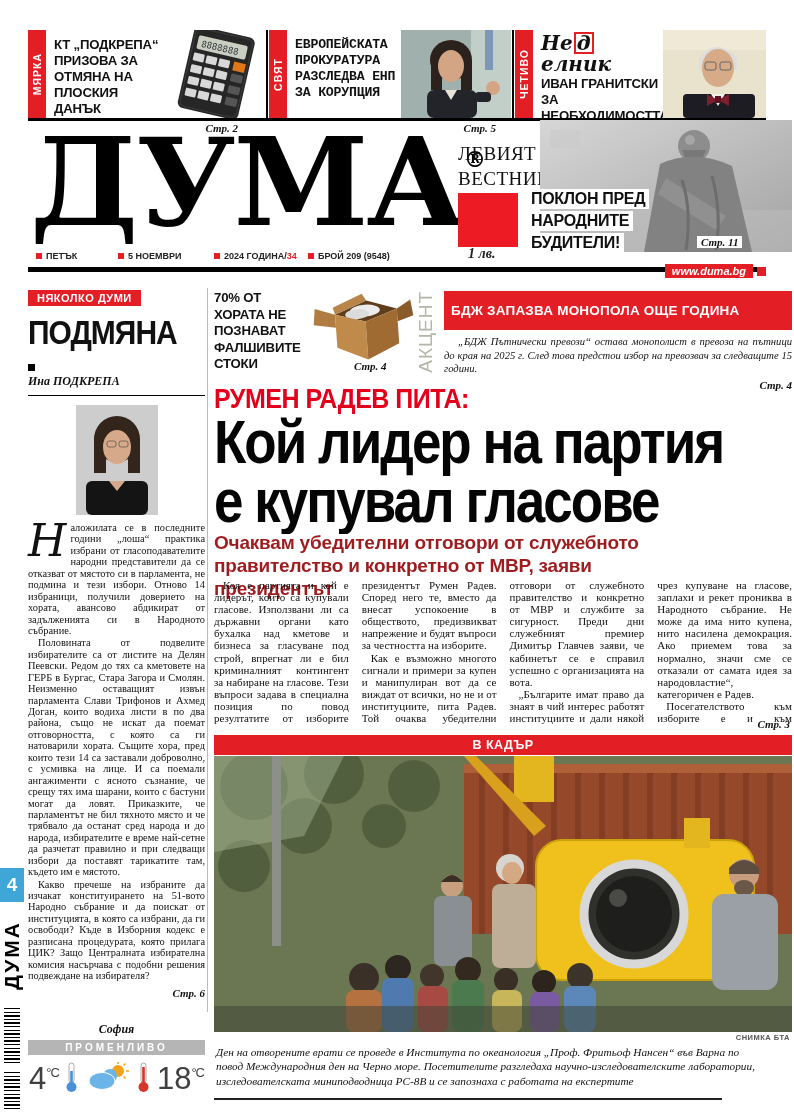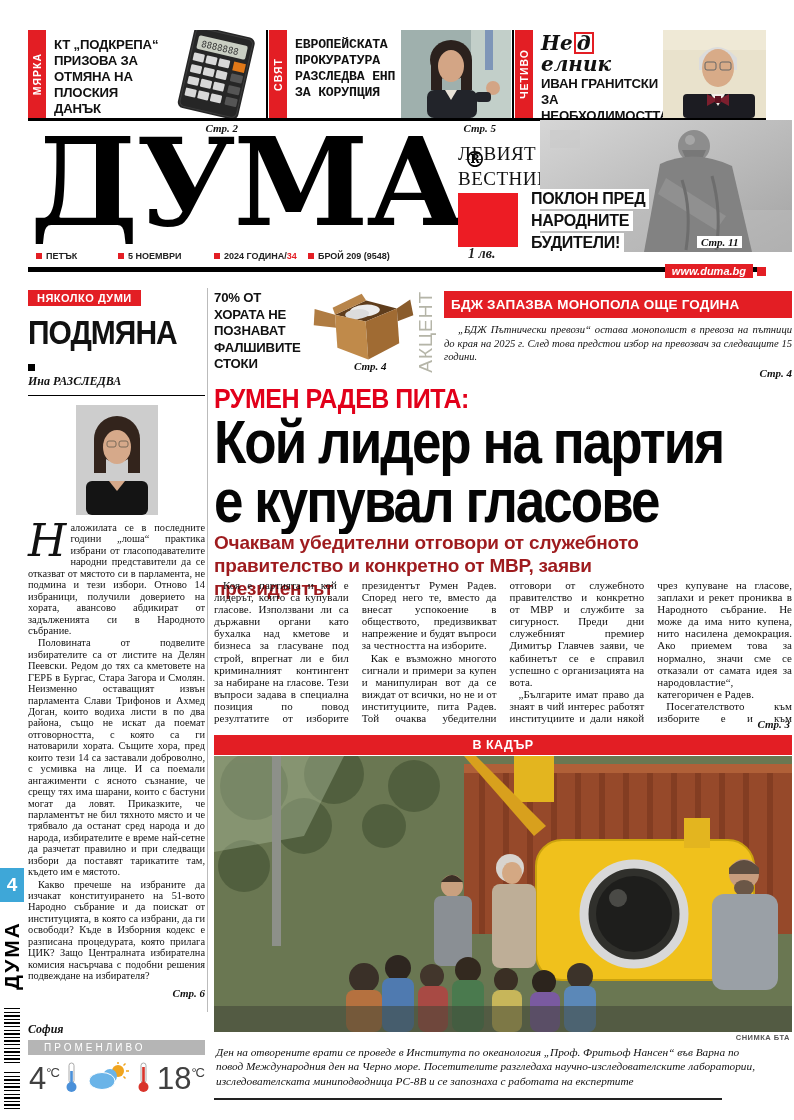--- a/index.html
+++ b/index.html
@@ -66,37 +66,37 @@
   .op-author{font-family:"Liberation Serif",serif;font-style:italic;font-weight:700;font-size:12px;margin-top:3px;}
   .op-rule{height:1px;background:#000;margin-top:6px;}
   .op-photo{width:82px;height:110px;margin:9px auto 7px;display:block;}
   .op-text{font-family:"Liberation Serif",serif;font-size:10.4px;line-height:1.1;text-align:justify;}
   .op-text p{margin:0 0 1px 0;text-indent:10px;}
   .op-text p:first-child{text-indent:0;}
   .op-text p:first-child::first-letter{float:left;font-size:44px;line-height:34px;font-style:italic;font-family:"DejaVu Serif",serif;padding:2px 4px 0 0;}
   .op-ref{text-align:right;margin-top:5px;}
 
   
-  .weather{left:28px;top:1022px;width:177px;text-align:left;}
+  .weather{left:28px;top:1022px;width:177px;text-align:center;}
   .wcity{font-family:"Liberation Serif",serif;font-style:italic;font-weight:700;font-size:12px;}
-  .wbar{background:#b5b5b5;color:#fff;font-weight:400;font-size:10px;letter-spacing:3px;padding:2px 16px;margin-top:3px;}
+  .wbar{background:#b5b5b5;color:#fff;font-weight:700;font-size:10px;letter-spacing:3px;padding:2px 16px;margin-top:3px;}
   .wrow{display:flex;align-items:center;justify-content:space-between;margin-top:6px;padding:0 1px;}
   .wtemp{font-size:31px;font-weight:400;color:#404040;white-space:nowrap;}
   .wtemp sup{font-size:13px;font-weight:400;vertical-align:12px;letter-spacing:-1px;}
 
   
   .main{left:214px;top:288px;width:578px;height:824px;}
   .fake{left:0;top:2px;width:200px;height:88px;}
   .fake-title{width:98px;font-weight:800;font-size:13.2px;line-height:1.25;letter-spacing:-0.2px;}
   .fake-img{position:absolute;left:92px;top:-4px;}
   .fake-ref{position:absolute;left:140px;top:70px;}
   .accent-label{left:198px;top:0;width:28px;height:88px;display:flex;align-items:center;justify-content:center;}
   .accent-label span{writing-mode:vertical-rl;transform:rotate(180deg);font-size:19px;color:#b5b5a8;letter-spacing:1px;font-weight:500;}
   .bdz{left:230px;top:3px;width:348px;}
-  .bdz-bar{background:#e31e24;color:#fff;font-weight:800;font-size:13.5px;padding:6px 7px;letter-spacing:0.2px;}
+  .bdz-bar{background:#e31e24;color:#fff;font-weight:800;font-size:13.5px;padding:12px 7px;letter-spacing:0.2px;}
   .bdz-text{font-family:"Liberation Serif",serif;font-style:italic;font-size:10.6px;line-height:1.28;text-align:justify;text-indent:14px;margin-top:5px;}
   .bdz-ref{text-align:right;margin-top:3px;}
   .kicker2{left:0;top:95px;color:#e2001a;font-size:25px;font-weight:800;letter-spacing:-0.5px;transform:scaleY(1.1);transform-origin:left top;}
   .headline{left:0;top:126px;font-size:54px;font-weight:800;line-height:0.96;letter-spacing:-2px;color:#050505;transform:scale(0.98,1.12);transform-origin:left top;white-space:nowrap;}
   .subhead{left:0;top:243px;width:500px;color:#9e1b1e;font-size:19px;font-weight:700;line-height:1.22;letter-spacing:-0.2px;}
   .mbody{left:0;top:291px;width:578px;height:156px;column-count:4;column-gap:13px;
          font-family:"Liberation Serif",serif;font-size:11px;line-height:1.1;text-align:justify;overflow:hidden;}
   .mbody p{margin:0;text-indent:9px;}
   .m-ref{right:2px;top:430px;text-align:center;}
   .frame-bar{left:0;top:447px;width:578px;background:#e31e24;color:#fff;text-align:center;font-weight:800;font-size:12.5px;padding:3px 0;letter-spacing:0.5px;}
@@ -253,21 +253,21 @@
       <span>ДУМА</span>
     </div>
   <div class="abs barcode bc1"></div>
   <div class="abs barcode bc2"></div>
 
   <div class="abs vdiv"></div>
   <div class="abs opinion">
     <span class="kicker">НЯКОЛКО ДУМИ</span>
     <div class="op-title">ПОДМЯНА</div>
     <div class="op-bullet"></div>
-    <div class="op-author">Ина РАЗСЛЕДВА</div>
+    <div class="op-author">Ина ПОДКРЕПА</div>
     <div class="op-rule"></div>
     <div class="op-photo">
       <svg width="82" height="110" viewBox="0 0 82 110">
         <rect width="82" height="110" fill="#cdcdcd"></rect>
         <ellipse cx="41" cy="34" rx="23" ry="23" fill="#33241c"></ellipse>
         <rect x="18" y="34" width="12" height="34" fill="#33241c"></rect>
         <rect x="52" y="34" width="12" height="34" fill="#33241c"></rect>
         <ellipse cx="41" cy="42" rx="14" ry="17" fill="#d6a98a"></ellipse>
         <rect x="31" y="36" width="9" height="6" rx="2" fill="none" stroke="#7a6a58"></rect>
         <rect x="43" y="36" width="9" height="6" rx="2" fill="none" stroke="#7a6a58"></rect>

